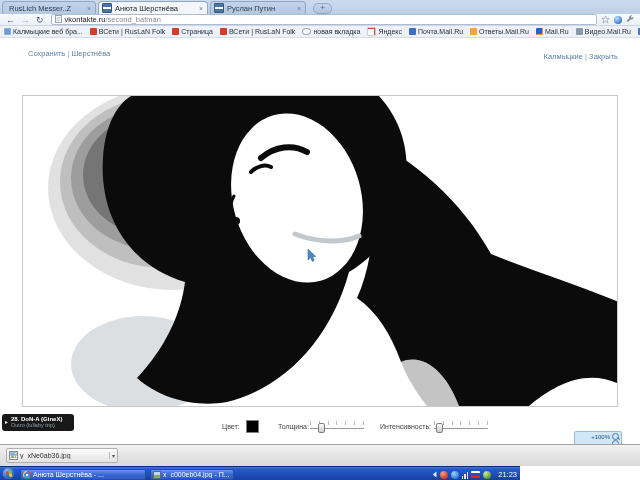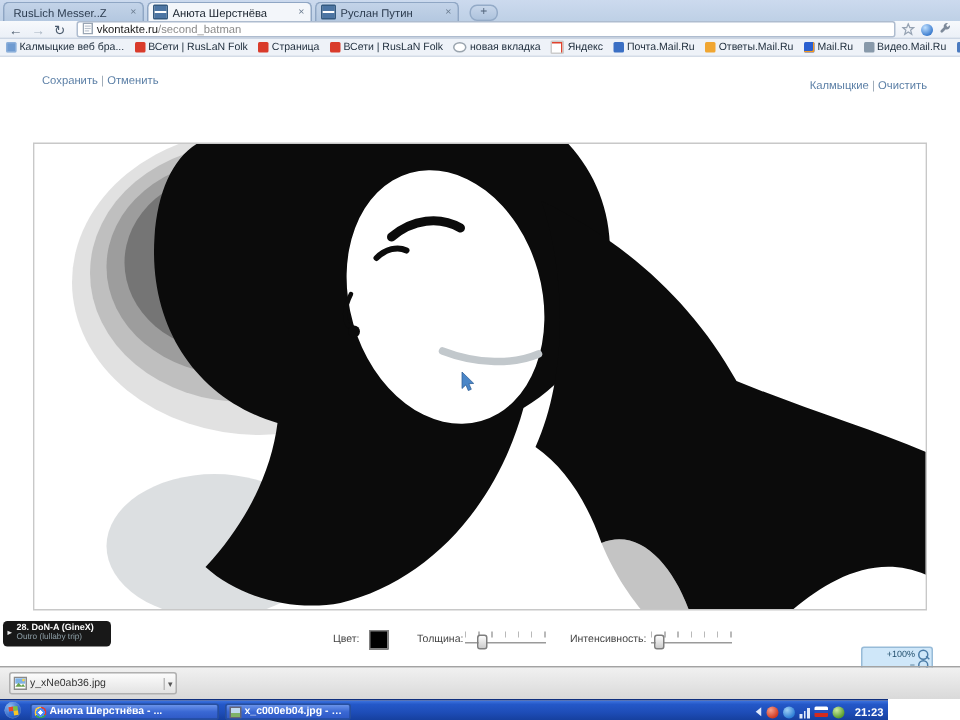--- a/index.html
+++ b/index.html
@@ -84,23 +84,23 @@
   
   .shelf{position:absolute;left:0;top:444px;width:640px;height:22px;
          background:linear-gradient(#f1f1f1,#d9d9d9);border-top:1px solid #a3a3a3;
          box-sizing:border-box;}
   .dlitem{position:absolute;left:6px;top:3px;width:112px;height:15px;border:1px solid #b0b0b0;
           border-radius:2px;background:linear-gradient(#fcfcfc,#e3e3e3);display:flex;
           align-items:center;box-sizing:border-box;padding:0 2px;}
   .dlitem .fname{font-size:7px;color:#333;flex:1;margin-left:2px;overflow:hidden;white-space:nowrap;}
   .dlitem .caret{font-size:6px;color:#555;border-left:1px solid #bbb;padding-left:2px;}
   
-  .taskbar{position:absolute;left:0;top:466px;width:592px;height:14px;
+  .taskbar{position:absolute;left:0;top:466px;width:520px;height:14px;
            background:linear-gradient(#3d74e0,#2458c8 20%,#1e4db8 60%,#16409f);
-           border-top:1px solid #0f2f7e;box-sizing:border-box;font-weight:bold;}
+           border-top:1px solid #0f2f7e;box-sizing:border-box;}
   .orb{position:absolute;left:3px;top:1px;width:11px;height:11px;border-radius:50%;
        background:radial-gradient(circle at 35% 30%,#8fc0f5,#2c63c8 60%,#123c8f);
        box-shadow:inset 0 0 1px #fff8;display:flex;align-items:center;justify-content:center;}
   .winflag{width:6px;height:6px;display:grid;grid-template:1fr 1fr/1fr 1fr;gap:0.5px;
            transform:rotate(-8deg);}
   .winflag i{display:block;}
   .task{position:absolute;top:2px;height:11px;border-radius:2px;border:1px solid #274f9e;
         background:linear-gradient(#6a93ea,#3a68d4 50%,#2f5ac6);display:flex;align-items:center;
         box-sizing:border-box;padding:0 2px;color:#fff;font-size:7px;white-space:nowrap;overflow:hidden;}
   .task .lbl{overflow:hidden;text-overflow:ellipsis;margin-left:2px;}
@@ -216,26 +216,26 @@
       </span>
     <span class="bm">
         <span class="bi invite"></span>
       </span>
 
   </div>
 
   <div class="page-links pl-left">
     <a>Сохранить</a>
     <span>|</span>
-    <a>Отменить</a>
+    <a>Шерстнёва</a>
   </div>
   <div class="page-links pl-right">
     <a>Калмыцкие</a>
     <span>|</span>
-    <a>Очистить</a>
+    <a>Закрыть</a>
   </div>
 
   <div class="canvas">
     <svg width="594" height="310" viewBox="0 0 594 310">
       <rect width="594" height="310" fill="#ffffff"></rect>
 
       <ellipse cx="150" cy="92" rx="125" ry="102" fill="#c9c9c9" opacity="0.55"></ellipse>
       <ellipse cx="140" cy="86" rx="103" ry="86" fill="#a8a8a8" opacity="0.6"></ellipse>
       <ellipse cx="134" cy="82" rx="86" ry="72" fill="#8a8a8a" opacity="0.65"></ellipse>
       <ellipse cx="130" cy="79" rx="70" ry="60" fill="#646464" opacity="0.7"></ellipse>

